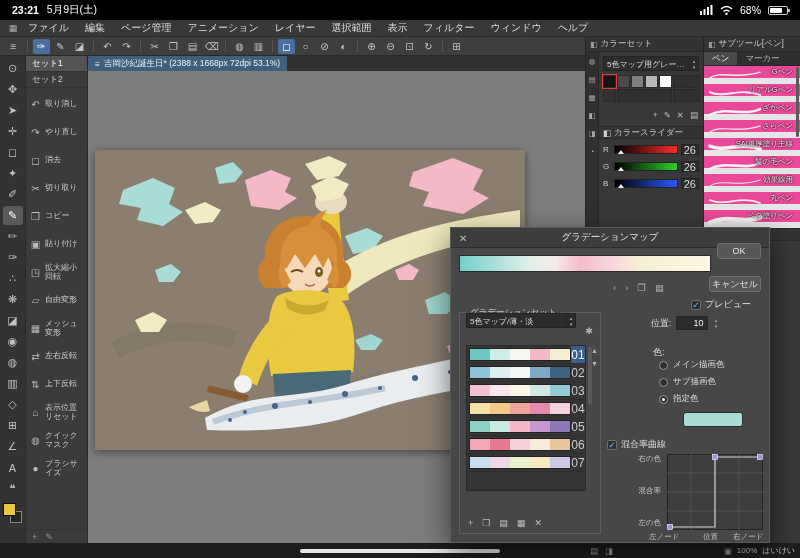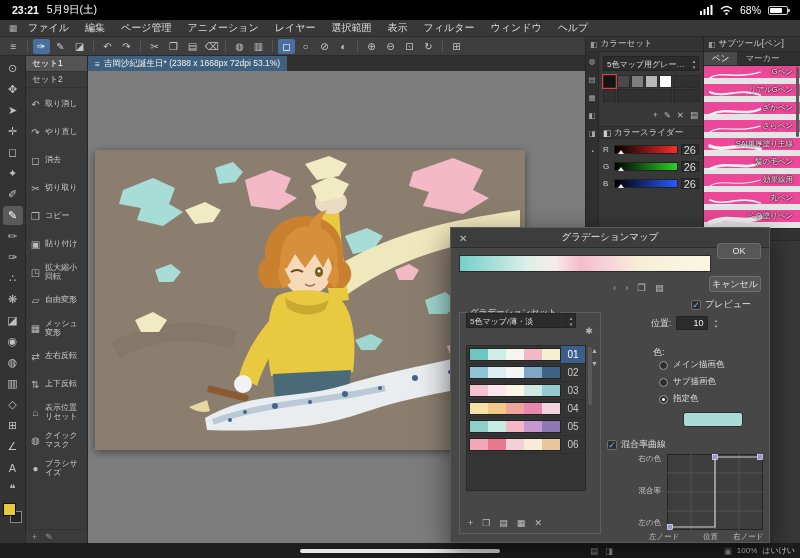--- a/index.html
+++ b/index.html
@@ -124,21 +124,21 @@
     align-items:center;justify-content:center;font-size:9px;color:#7db2ff;line-height:10px;flex:none}
   #dlg-preview{position:absolute;left:240px;top:70px;display:flex;gap:4px;align-items:center;color:#ddd}
   .groupbox{position:absolute;left:8px;top:84px;width:142px;height:222px;border:1px solid #5e5e5e}
   .legend{position:absolute;left:7px;top:-6px;background:#474747;padding:0 3px;font-size:8.5px;color:#ccc}
   .set-dd{position:absolute;left:6px;top:0;width:110px;height:15px;background:#2c2c2c;border:1px solid #242424;display:flex}
   .set-gear{position:absolute;right:4px;top:10px;width:14px;height:15px;display:flex;align-items:center;justify-content:center;color:#b5b5b5;font-size:9px}
   #grad-list{position:absolute;left:6px;top:32px;width:120px;height:146px;background:#353535;border:1px solid #2a2a2a;overflow:hidden}
   .grad-row{height:18px;display:flex;border-bottom:1px solid #2e2e2e}
   .grad-strip{flex:1;display:flex;margin:2px 0 2px 2px;border:1px solid #222}
   .grad-strip span{flex:1}
-  .grad-num{width:24px;display:flex;align-items:center;justify-content:center;font-size:10px;color:#ccc}
+  .grad-num{width:14px;display:flex;align-items:center;justify-content:center;font-size:12px;color:#ccc}
   .grad-row.selected .grad-num{background:#3a5f8a;color:#fff}
   #grad-scroll{position:absolute;left:128px;top:34px;width:4px;height:58px;background:#5a5a5a;border-radius:2px}
   .reorder{position:absolute;right:2px;top:34px;display:flex;flex-direction:column;gap:6px;font-size:7px;color:#b5b5b5;text-align:center}
   #set-footer{position:absolute;left:8px;bottom:5px;display:flex;gap:9px;font-size:9px;color:#c0c0c0}
   .pos-row{position:absolute;left:200px;top:88px;display:flex;gap:4px;align-items:center;color:#ddd}
   .pos-box{width:32px;height:14px;background:#2c2c2c;border:1px solid #242424;text-align:right;padding:1px 3px;color:#eee}
   .pos-steppers{width:9px;display:flex;flex-direction:column}
   .pos-steppers i{font-style:normal;font-size:5px;line-height:6px;text-align:center;color:#aaa}
   .color-label{position:absolute;left:202px;top:118px;color:#ddd}
   #radio-list{position:absolute;left:208px;top:131px;display:flex;flex-direction:column;gap:5px}
@@ -644,20 +644,30 @@
           <div class="grad-row">
             <div class="grad-strip">
               <span style="background: rgb(242, 167, 183);"></span>
               <span style="background: rgb(232, 120, 144);"></span>
               <span style="background: rgb(244, 207, 215);"></span>
               <span style="background: rgb(248, 235, 215);"></span>
               <span style="background: rgb(232, 199, 159);"></span>
             </div>
             <span class="grad-num">06</span>
           </div>
+          <div class="grad-row">
+            <div class="grad-strip">
+              <span style="background: rgb(199, 223, 240);"></span>
+              <span style="background: rgb(240, 215, 231);"></span>
+              <span style="background: rgb(231, 240, 207);"></span>
+              <span style="background: rgb(248, 231, 191);"></span>
+              <span style="background: rgb(207, 199, 231);"></span>
+            </div>
+            <span class="grad-num">07</span>
+          </div>
         </div>
       <div id="grad-scroll"></div>
       <div class="reorder">
         <span>▲</span>
         <span>▼</span>
       </div>
       <div id="set-footer">
           <span>+</span>
           <span>❐</span>
           <span>▤</span>

